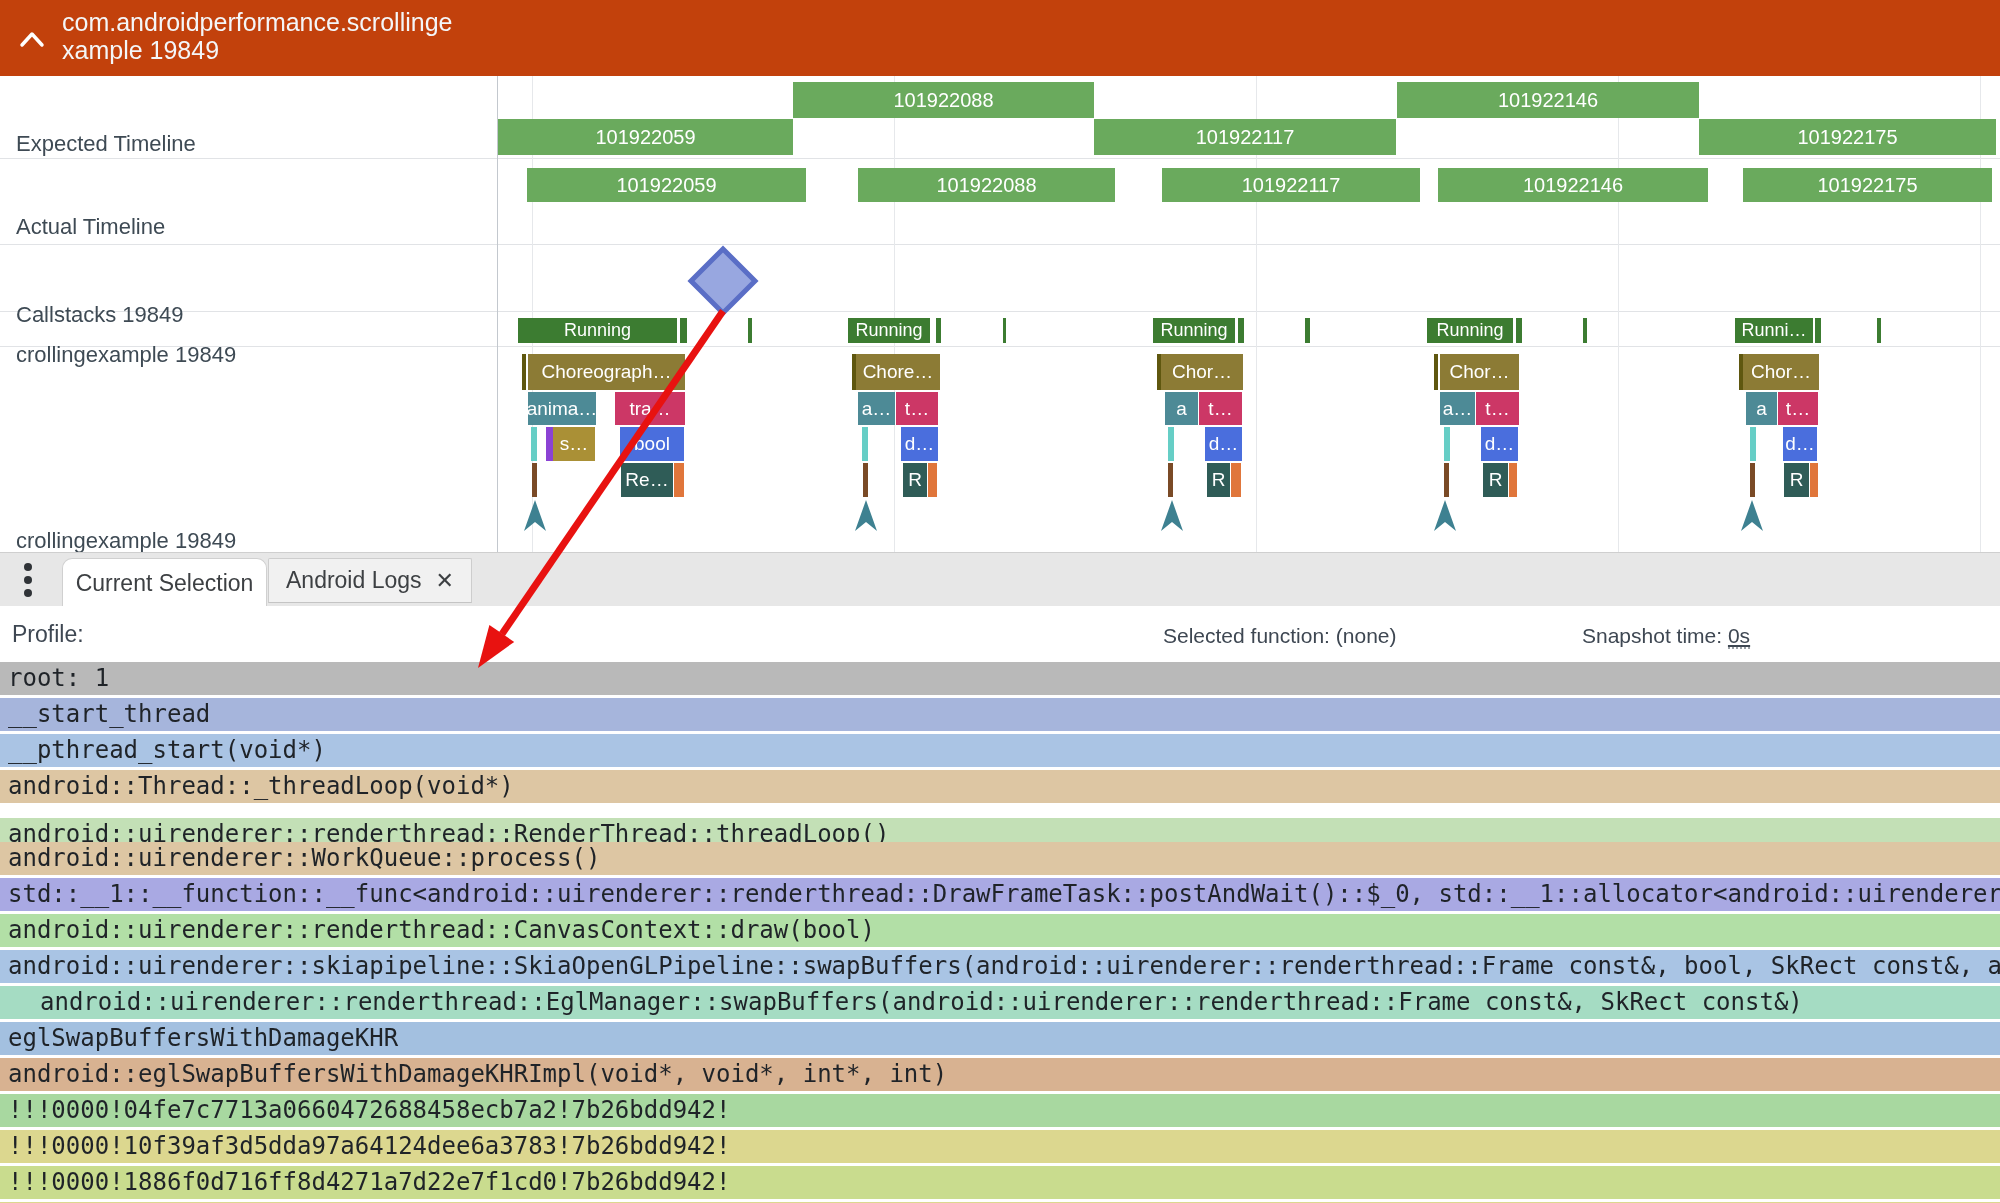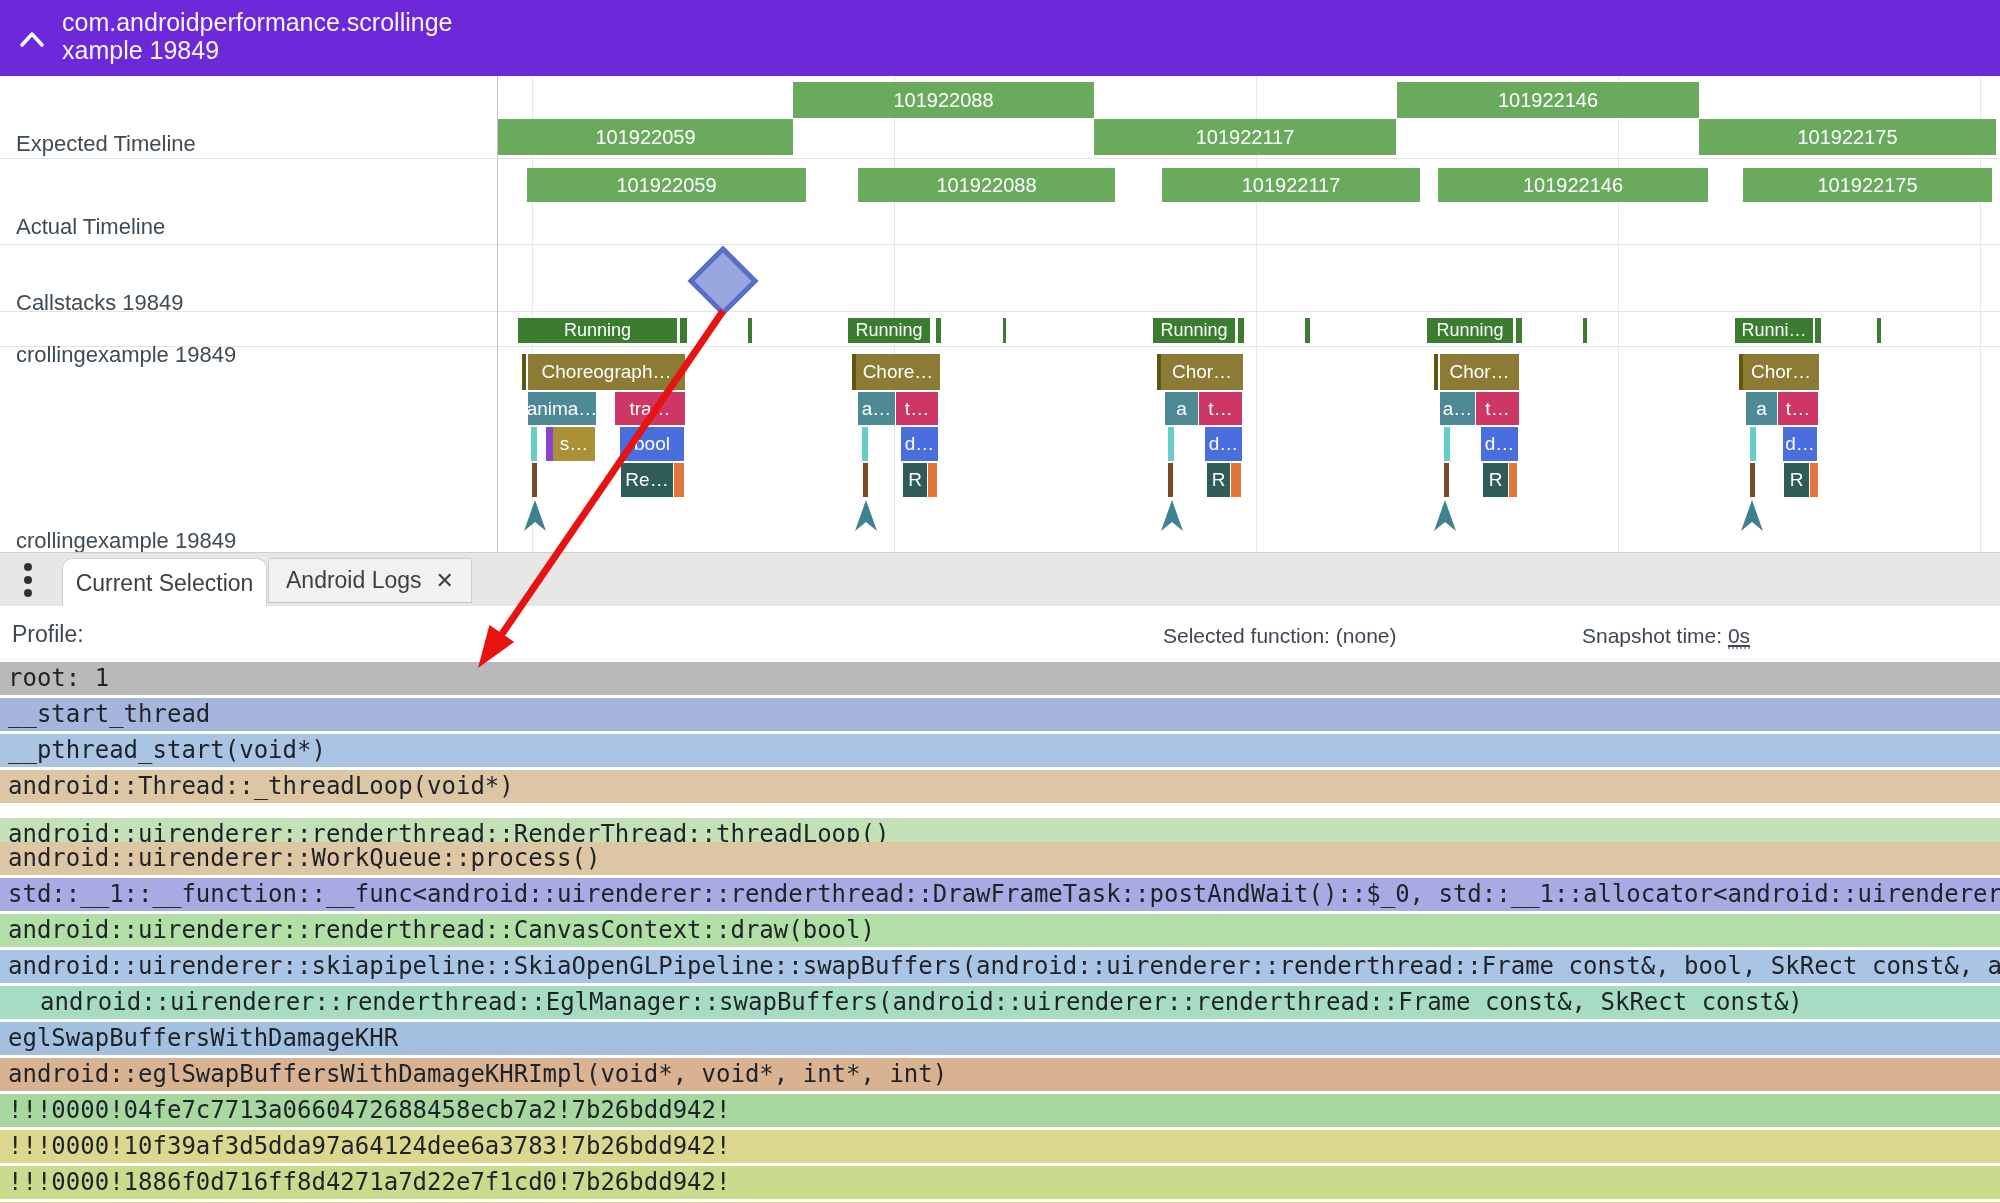--- a/index.html
+++ b/index.html
@@ -1,20 +1,20 @@
 <!DOCTYPE html>
 <html><head>
 <meta charset="utf-8">
 <style>
   html,body{margin:0;padding:0;background:#fff;}
   #app{position:relative;width:2000px;height:1203px;overflow:hidden;
        font-family:"Liberation Sans",sans-serif;background:#fff;}
   .abs{position:absolute;}
   
-  #header{left:0;top:0;width:2000px;height:76px;background:#6d28d9;color:#f4f6f8;}
+  #header{left:0;top:0;width:2000px;height:76px;background:#c2410c;color:#f4f6f8;}
   #header .title{position:absolute;left:62px;top:8px;font-size:25px;line-height:28px;font-weight:400;}
   
   .hline{left:0;width:2000px;height:1px;background:#e1e3e6;}
   .vline{top:76px;height:476px;width:1px;background:#e6e8eb;}
   #panel-edge{left:497px;top:76px;width:1px;height:476px;background:#c3c8ce;}
   .track-label{left:16px;color:#3e4a54;font-size:22px;white-space:nowrap;margin-top:24px;}
   .framebar{position:absolute;background:#6aaa5d;color:#fff;font-size:20px;
             display:flex;align-items:center;justify-content:center;overflow:hidden;white-space:nowrap;}
   .runbar{position:absolute;background:#3c7c31;color:#fff;font-size:18px;
           display:flex;align-items:center;justify-content:center;overflow:hidden;white-space:nowrap;}
@@ -62,21 +62,21 @@
     <div class="abs hline" style="top:346px"></div>
     <div class="abs vline" style="left:532px"></div>
     <div class="abs vline" style="left:894px"></div>
     <div class="abs vline" style="left:1256px"></div>
     <div class="abs vline" style="left:1618px"></div>
     <div class="abs vline" style="left:1980px"></div>
     <div class="abs" id="panel-edge"></div>
 
     <div class="abs track-label" style="top:107px">Expected Timeline</div>
     <div class="abs track-label" style="top:190px">Actual Timeline</div>
-    <div class="abs track-label" style="top:266px">Callstacks 19849</div>
+    <div class="abs track-label" style="top:278px">Callstacks 19849</div>
     <div class="abs track-label" style="top:318px">crollingexample 19849</div>
     <div class="abs track-label" style="top:504px">crollingexample 19849</div>
 
     <div id="bars">
         <div class="framebar" style="left: 498px; top: 119px; width: 295px; height: 36px;">101922059</div>
         <div class="framebar" style="left: 793px; top: 82px; width: 301px; height: 36px;">101922088</div>
         <div class="framebar" style="left: 1094px; top: 119px; width: 302px; height: 36px;">101922117</div>
         <div class="framebar" style="left: 1397px; top: 82px; width: 302px; height: 36px;">101922146</div>
         <div class="framebar" style="left: 1699px; top: 119px; width: 297px; height: 36px;">101922175</div>
         <div class="framebar" style="left: 527px; top: 168px; width: 279px; height: 34px;">101922059</div>

